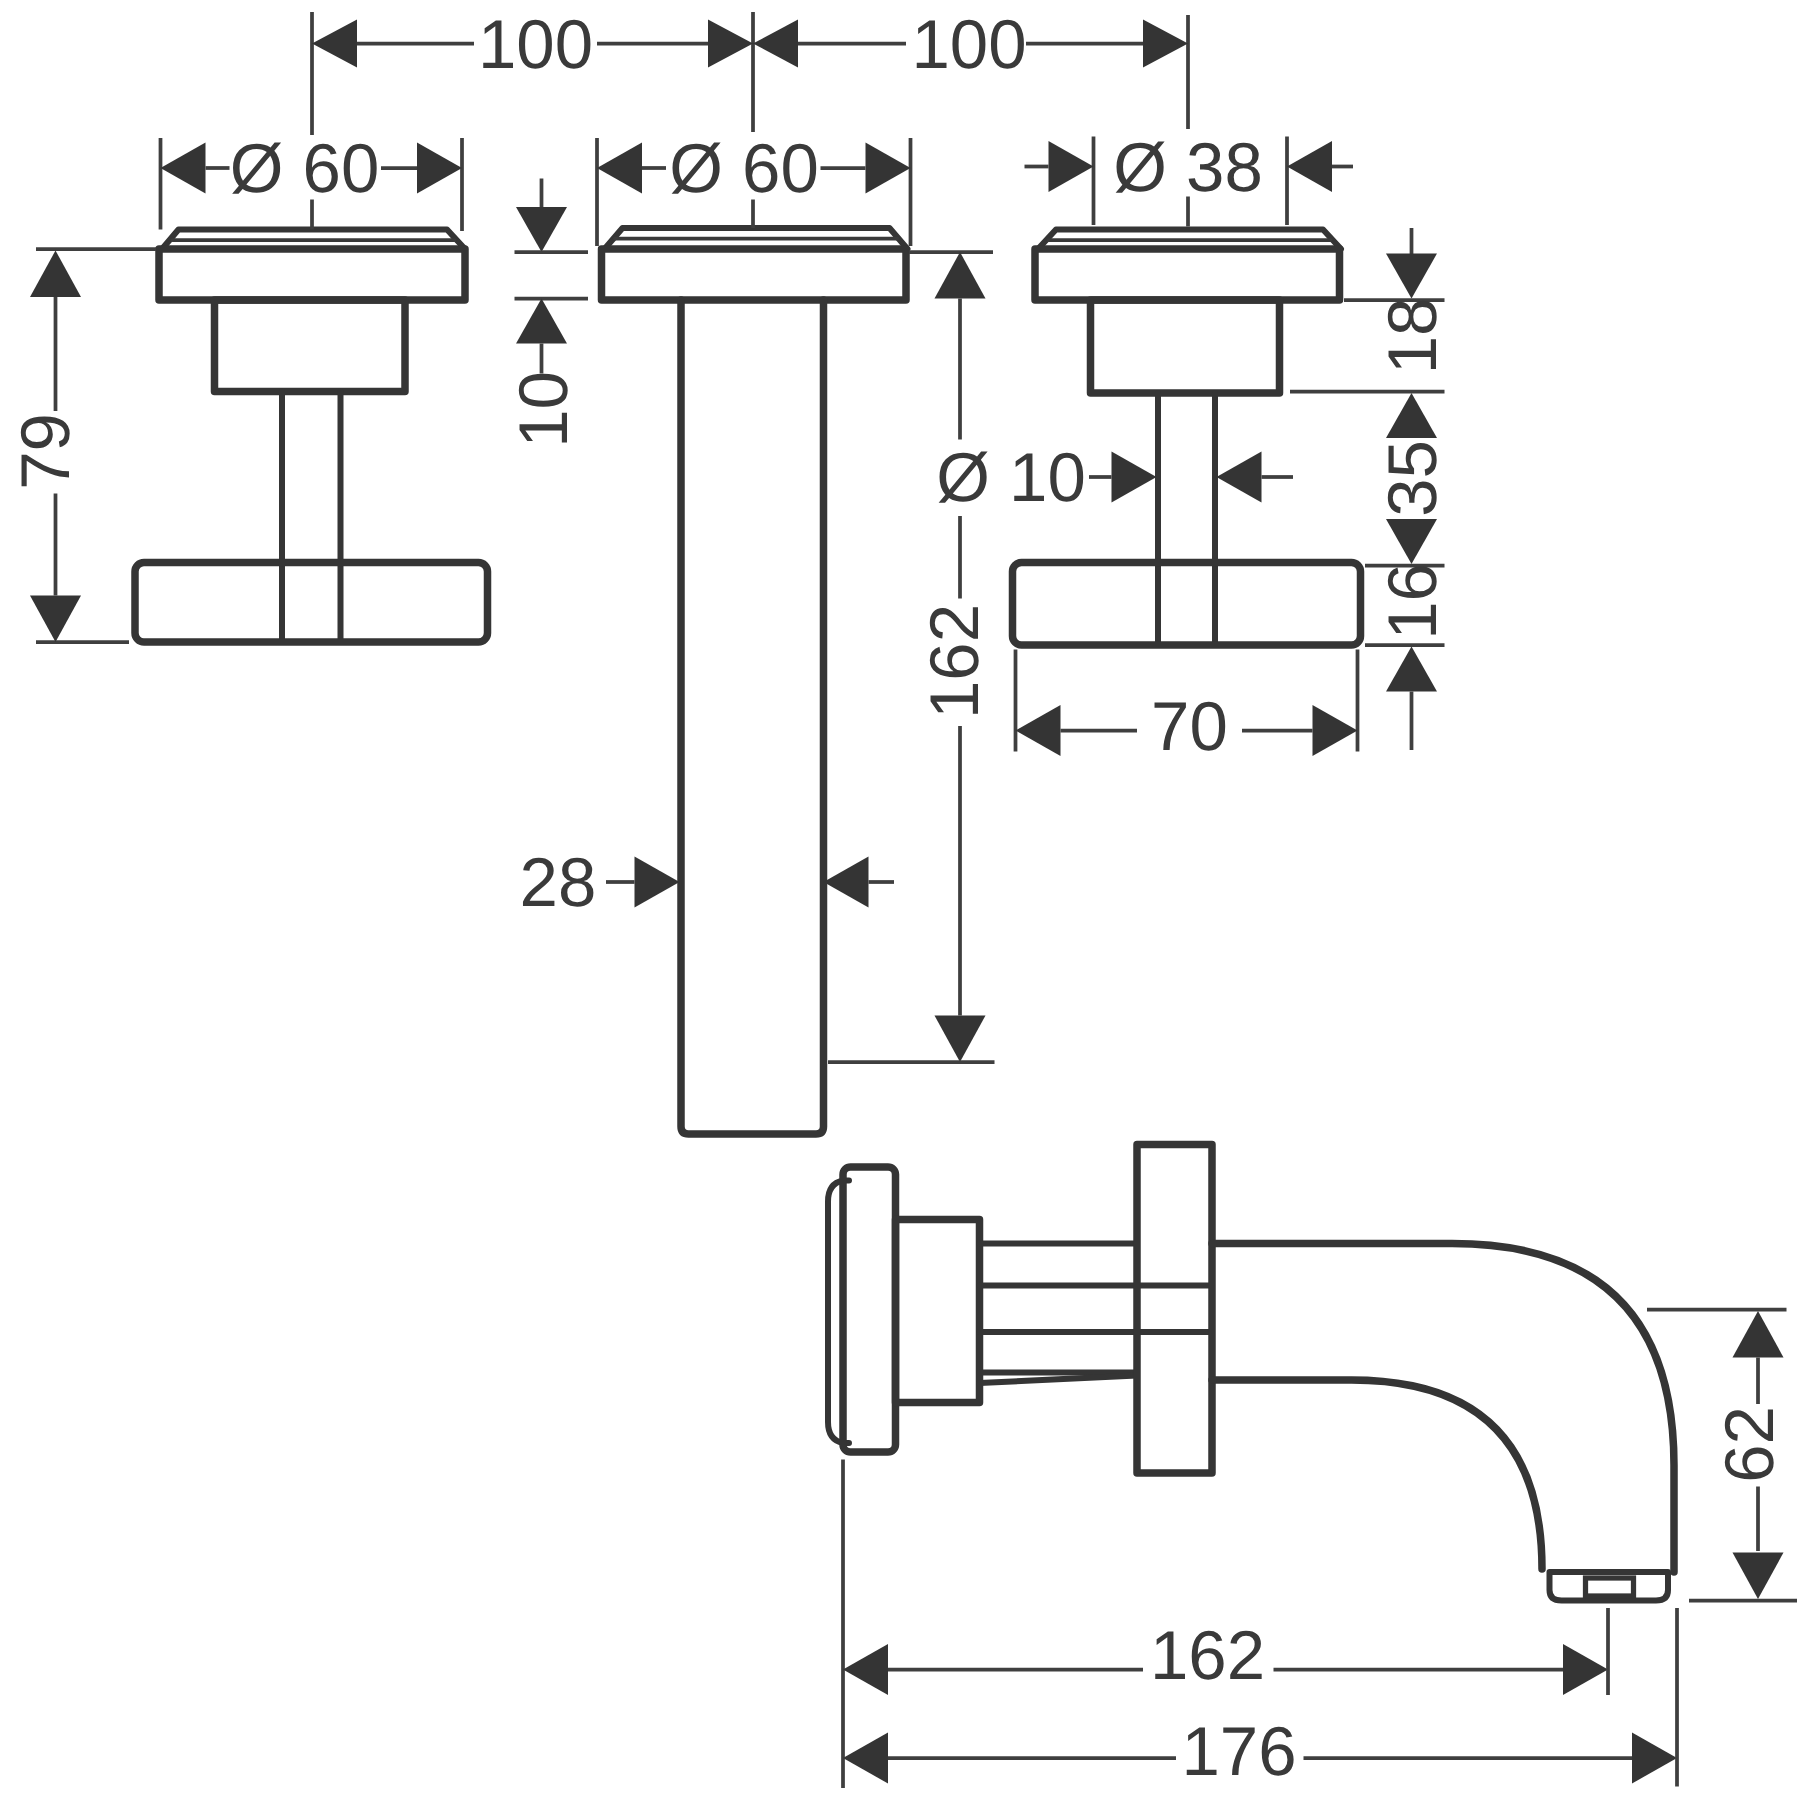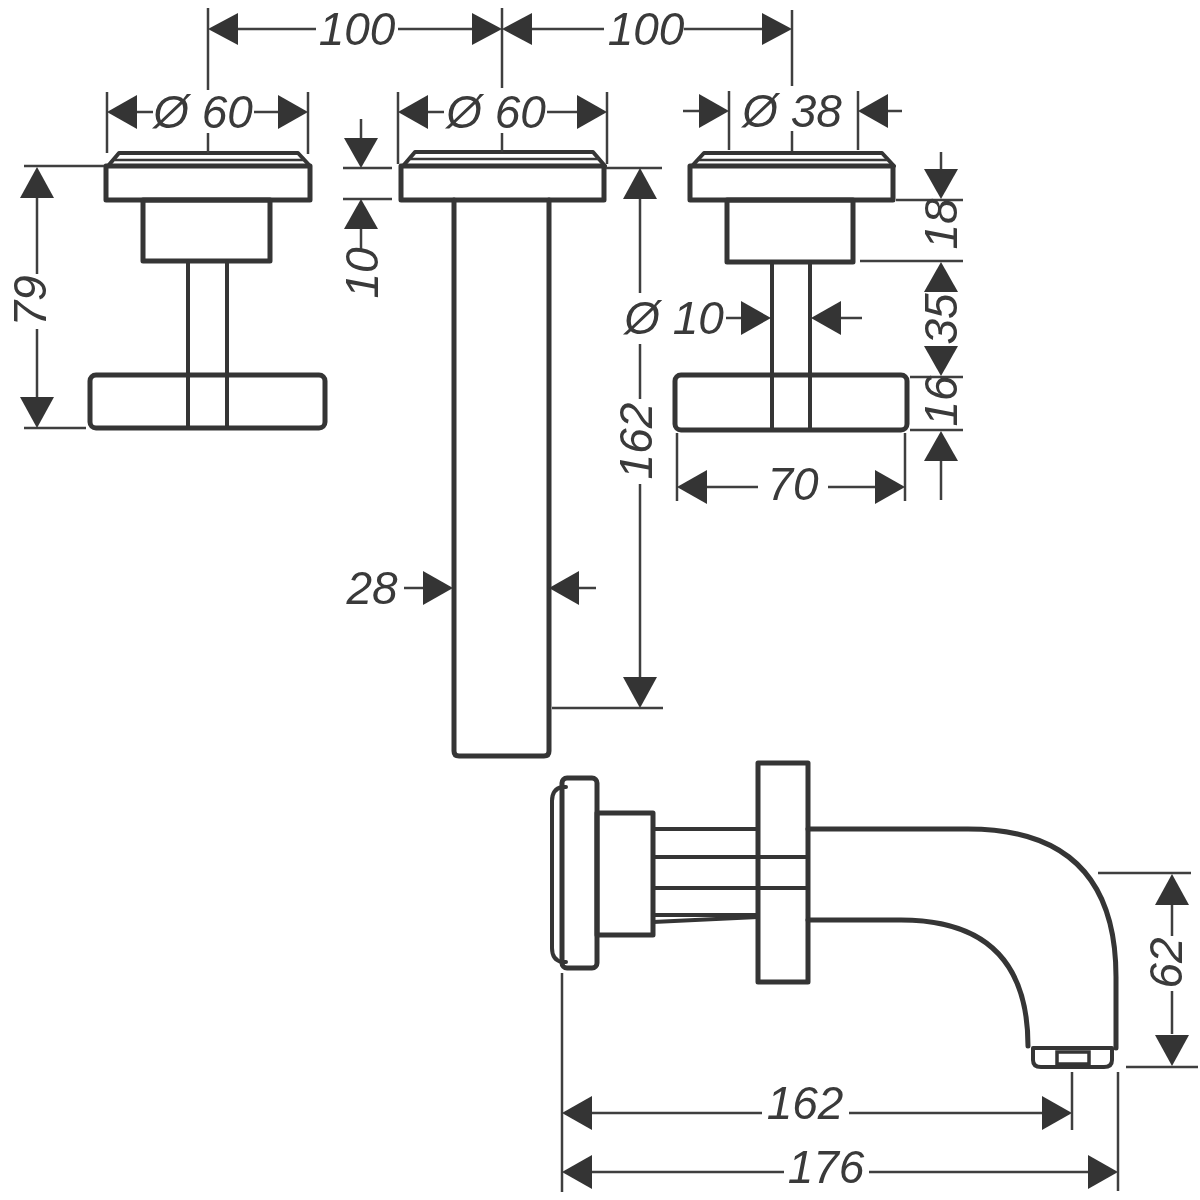--- a/index.html
+++ b/index.html
@@ -1,16 +1,16 @@
 <!DOCTYPE html>
 <html><head>
 <meta charset="utf-8">
 <style>
   html,body{margin:0;padding:0;background:#ffffff;}
-  .stage{width:1104px;height:1200px;position:relative;background:#22c55e;font-style:italic;}
+  .stage{width:1104px;height:1200px;position:relative;background:#22c55e;}
   svg{display:block;}
   .part{stroke:#353535;stroke-width:5;fill:none;stroke-linejoin:round;stroke-linecap:round;}
   .part-thin{stroke:#353535;stroke-width:4;fill:none;stroke-linejoin:round;stroke-linecap:round;}
   .detail{stroke:#3a3a3a;stroke-width:2.5;fill:none;stroke-linecap:round;}
   .dim{stroke:#3f3f3f;stroke-width:2.5;fill:none;stroke-linecap:butt;}
   .arrow{fill:#343434;stroke:none;}
   .lbl{font-family:"Liberation Sans","DejaVu Sans",sans-serif;font-size:46px;fill:#3a3a3a;}
 </style>
 </head>
 <body>

